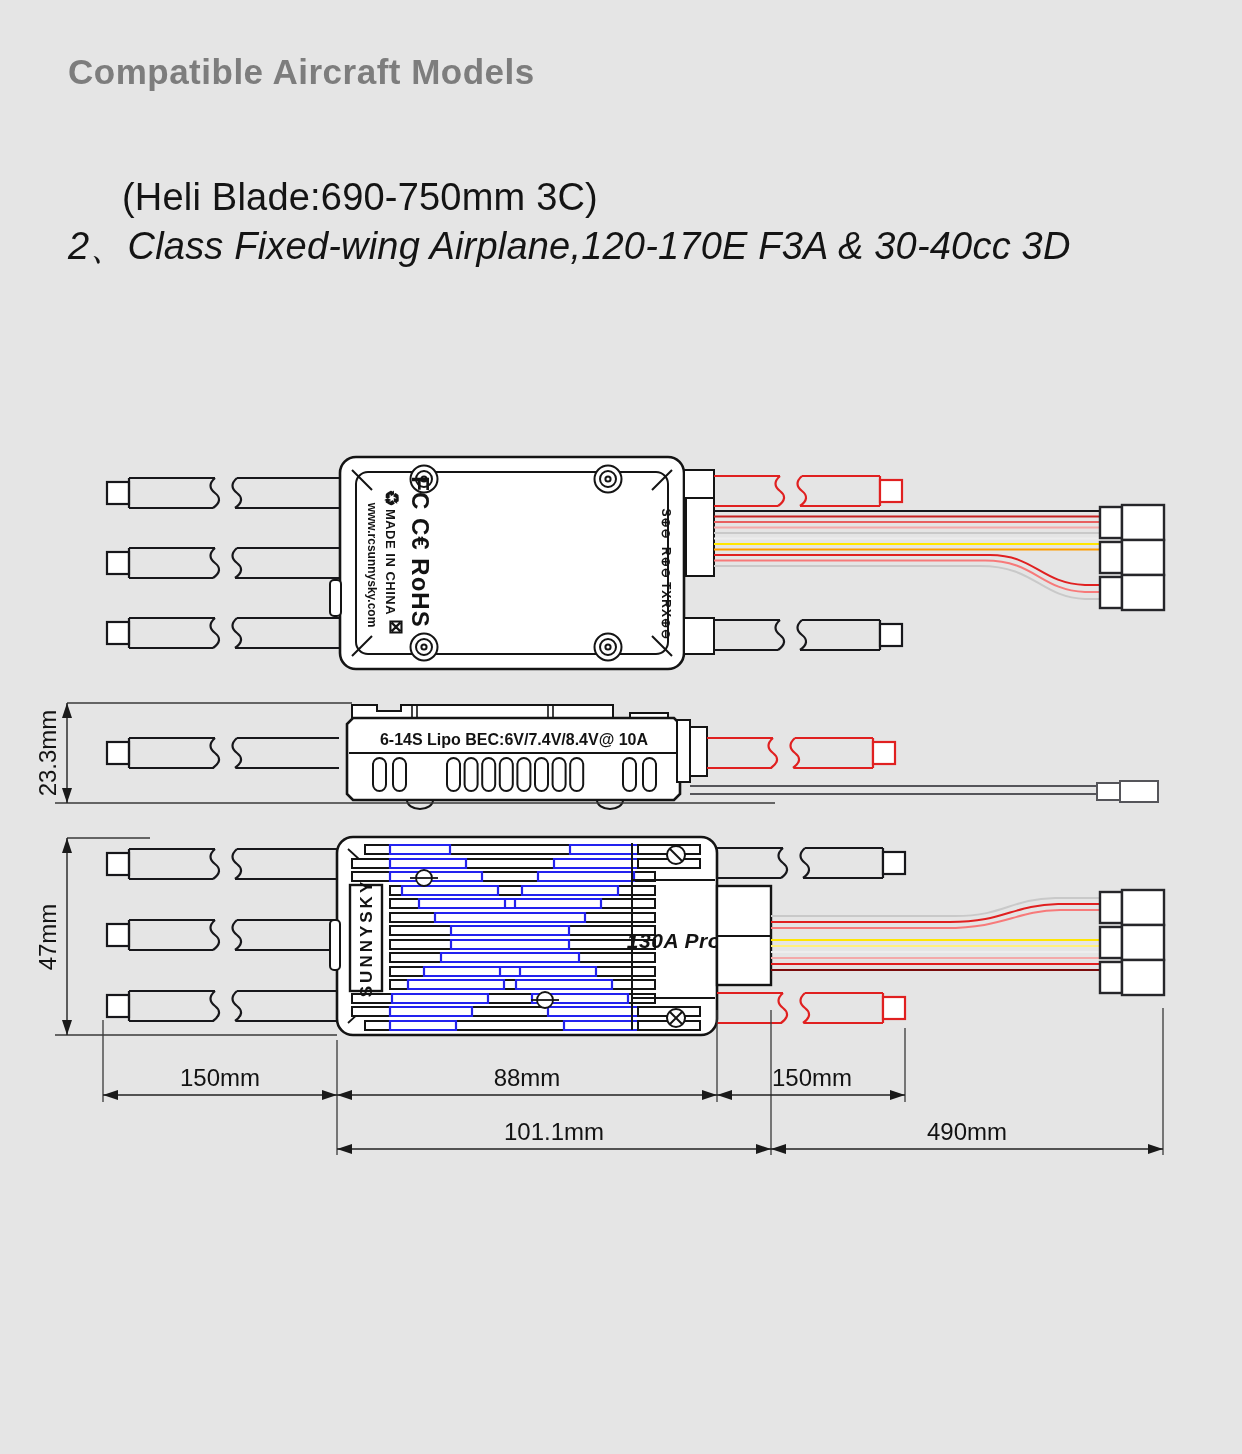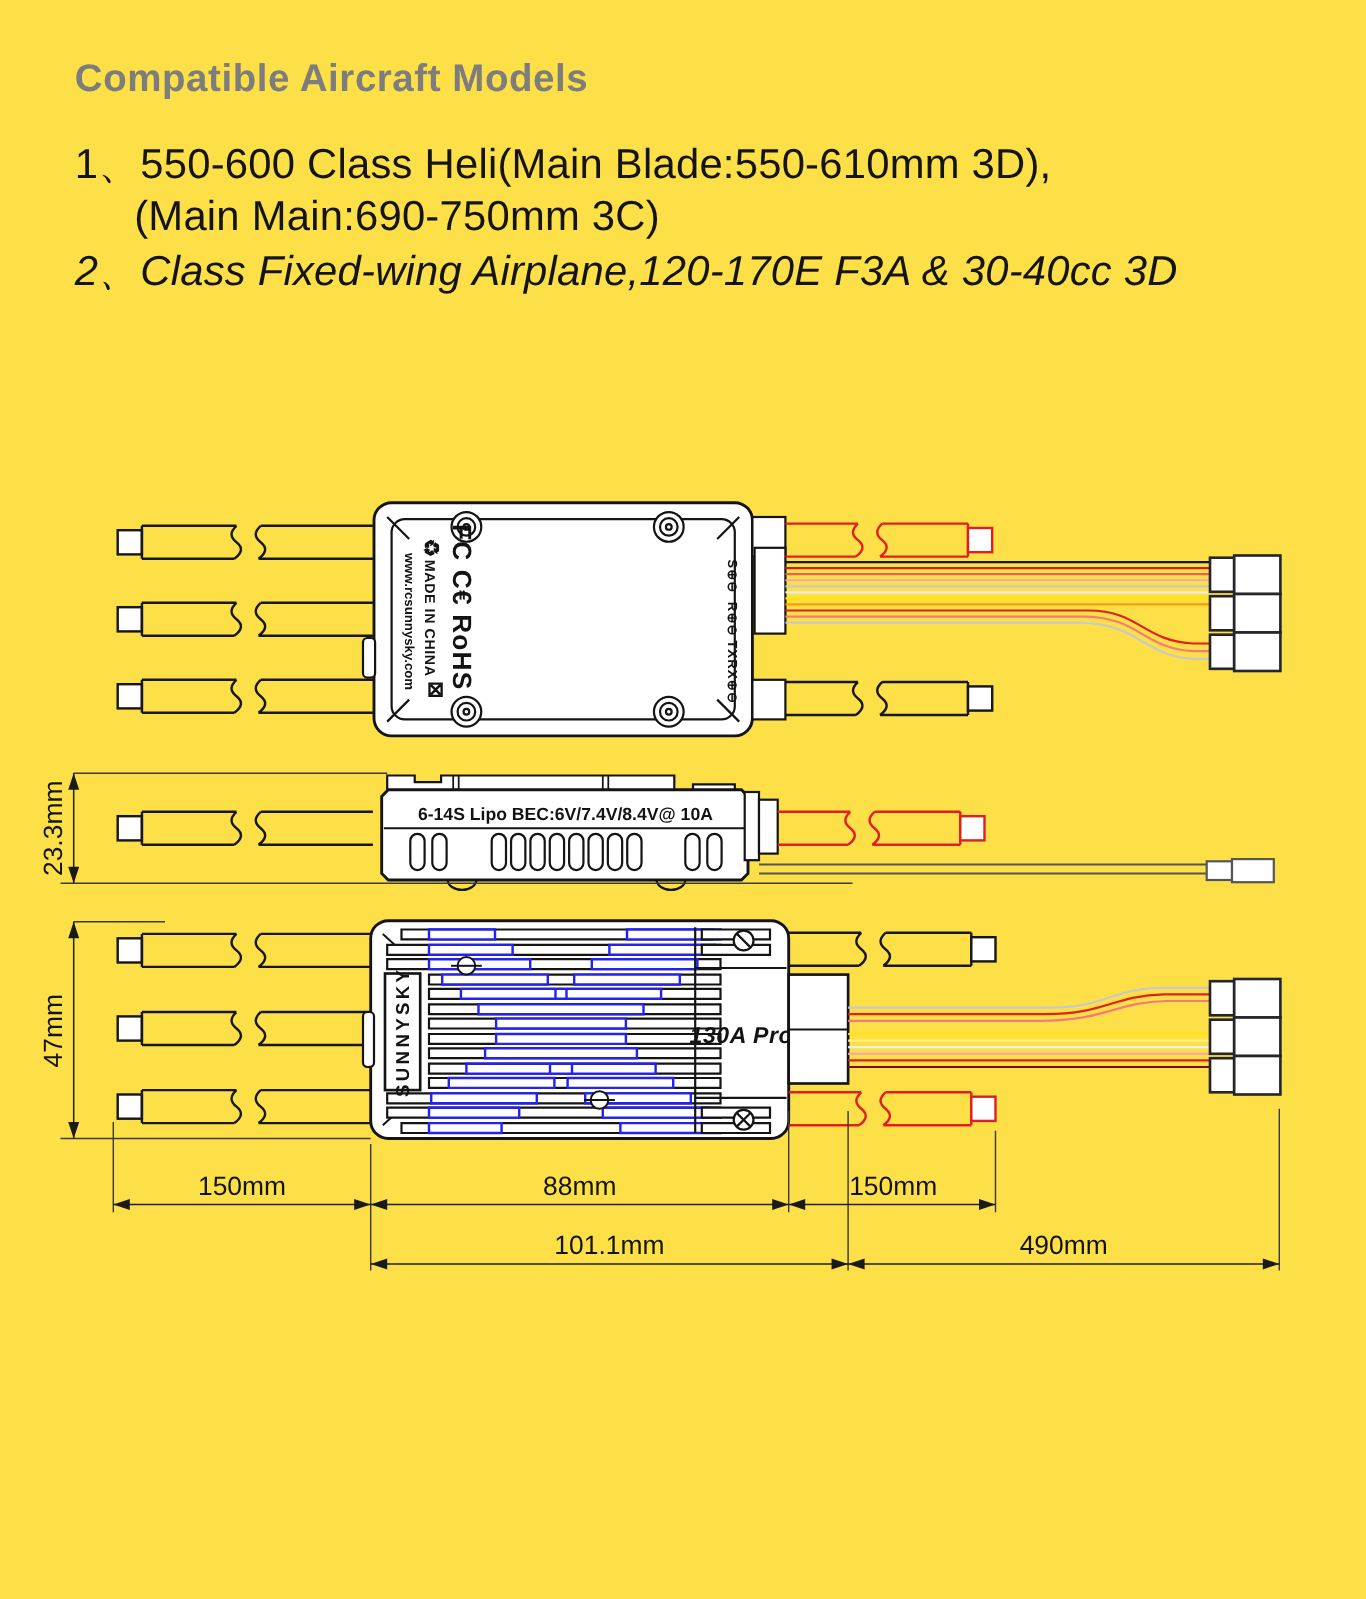--- a/index.html
+++ b/index.html
@@ -1,16 +1,16 @@
 <!DOCTYPE html>
 <html><head>
 <meta charset="utf-8">
 <style>
   html,body { margin:0; padding:0; background:#fff; }
-  .canvas { position:relative; width:1242px; height:1454px; background:#fde047;
+  .canvas { position:relative; width:1242px; height:1454px; background:#e5e5e5;
             font-family:"Liberation Sans", sans-serif; overflow:hidden; }
   .abs { position:absolute; white-space:nowrap; }
   .hd-title { left:68px; top:52px; font-size:35px; font-weight:600; color:#7d7d7d; letter-spacing:.5px; }
   .hd-line  { font-size:38px; font-weight:500; color:#141414; letter-spacing:.2px; }
   .hd-l1 { left:68px;  top:124px; }
   .hd-l2 { left:122px; top:176px; }
   .hd-l3 { left:68px;  top:221px;font-style:italic; }
   svg text { fill:#131313; }
   .dimtxt { font-size:24px; }
   .cert-big { font-size:24px; font-weight:bold; letter-spacing:1px; }
@@ -21,22 +21,21 @@
   .brand    { font-size:17px; font-weight:bold; letter-spacing:3px; }
   .model    { font-size:21px; font-weight:bold; font-style:italic; letter-spacing:.5px; }
   .sym      { font-size:19px; font-weight:bold; }
 </style>
 </head>
 <body>
 
 <div class="canvas">
 
   <div class="abs hd-title">Compatible Aircraft Models</div>
-  <div class="abs hd-line hd-l1">1、550-600 Class Heli(Main Blade:550-610mm 3D),</div>
-  <div class="abs hd-line hd-l2">(Main Main:690-750mm 3C)</div>
+  <div class="abs hd-line hd-l2">(Heli Blade:690-750mm 3C)</div>
   <div class="abs hd-line hd-l3">2、Class Fixed-wing Airplane,120-170E F3A &amp; 30-40cc 3D</div>
 
   <svg class="abs" style="left:0;top:0;" width="1242" height="1454" viewBox="0 0 1242 1454">
     <defs>
 
       <g id="mwire" stroke-width="2.2">
         <rect x="0" y="10" width="22" height="22" fill="#fff"></rect>
         <path fill="none" d="M22,6 H108 M22,6 V36 M22,36 H106 M108,6 q-9,8 0,15 q9,7 -2,15"></path>
         <path fill="none" d="M130,6 q-9,8 0,15 q9,7 -2,15 M130,6 H232 M128,36 H232"></path>
       </g>

